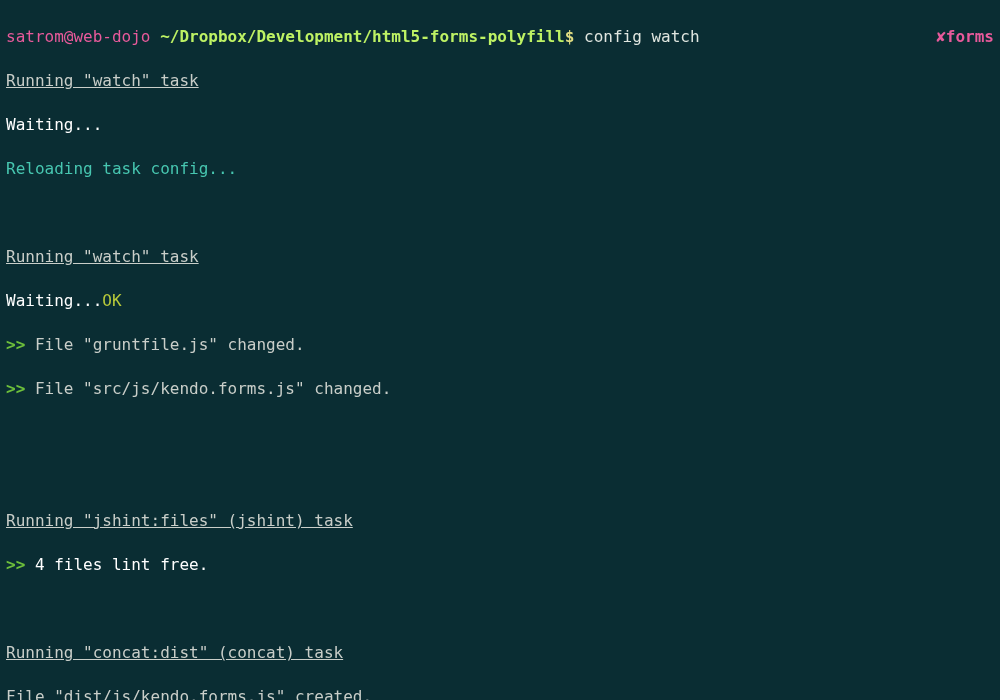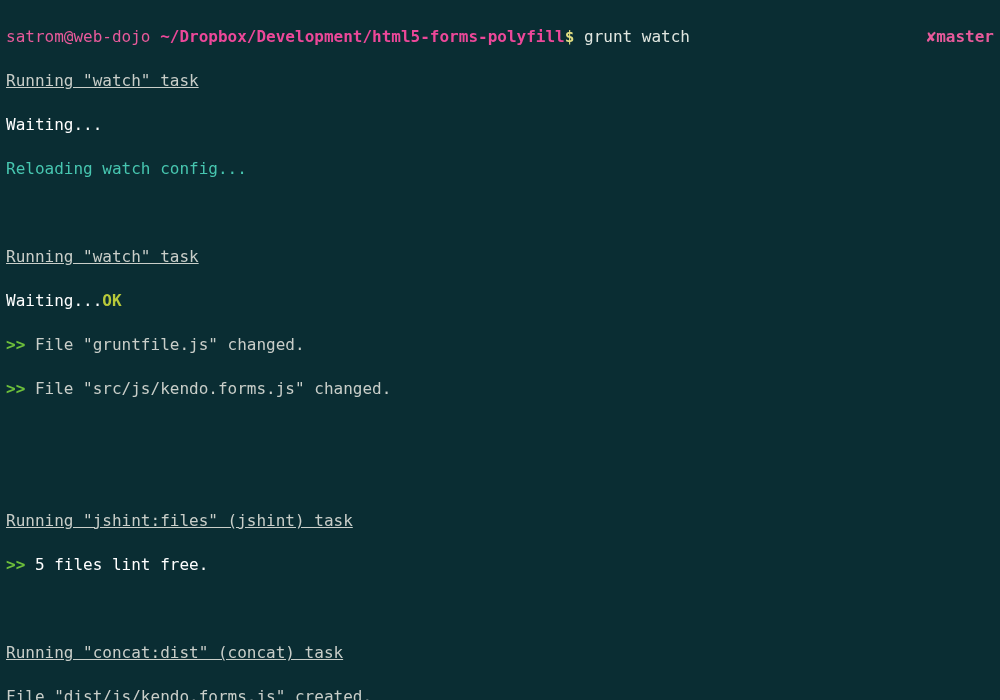--- a/index.html
+++ b/index.html
@@ -13,52 +13,52 @@
     line-height: 22px;
     color: #c9cec9;
     overflow: hidden;
   }
   .term {
     box-sizing: border-box;
     padding: 4px 6px 6px 6px;
     white-space: pre;
   }
   .prompt-user { color: #e85a9b; font-weight: normal; }
-  .prompt-path { color: #ec4899; font-weight: bold; }
+  .prompt-path { color: #bef264; font-weight: bold; }
   .prompt-dollar { color: #e0dd82; font-weight: bold; }
   .cmd { color: #e0e6e0; }
   .branch { color: #e85a9b; font-weight: bold; }
   .branch-x { color: #e85a9b; font-weight: bold; }
   .right { float: right; }
   .task-head {
     color: #c9cec9;
     text-decoration: underline;
   }
   .green { color: #ffffff; }
   .teal  { color: #47c6b0; }
   .arrow { color: #6dbf3b; font-weight: bold; }
-  .ok    { color: #b8c93a; font-weight: bold; }
+  .ok    { color: #b8c93a; font-weight: normal; }
 </style>
 </head>
 <body>
 
 <div class="term">
-<div><span class="right"><span class="branch-x">✘</span><span class="branch">master</span></span><span class="prompt-user">satrom@web-dojo</span><span class="prompt-path"> ~/Dropbox/Development/html5-forms-polyfill</span><span class="prompt-dollar">$</span><span class="cmd"> grunt watch</span></div>
+<div><span class="right"><span class="branch-x">✘</span><span class="branch">forms</span></span><span class="prompt-user">satrom@web-dojo</span><span class="prompt-path"> ~/Dropbox/Development/html5-forms-polyfill</span><span class="prompt-dollar">$</span><span class="cmd"> config watch</span></div>
 <div class="task-head">Running "watch" task</div>
 <div class="green">Waiting...</div>
-<div class="teal">Reloading watch config...</div>
+<div class="teal">Reloading task config...</div>
 <div> </div>
 <div class="task-head">Running "watch" task</div>
 <div><span class="green">Waiting...</span><span class="ok">OK</span></div>
 <div><span class="arrow">&gt;&gt;</span><span> File "gruntfile.js" changed.</span></div>
 <div><span class="arrow">&gt;&gt;</span><span> File "src/js/kendo.forms.js" changed.</span></div>
 <div> </div>
 <div> </div>
 <div class="task-head">Running "jshint:files" (jshint) task</div>
-<div><span class="arrow">&gt;&gt;</span><span class="green"> 5 files lint free.</span></div>
+<div><span class="arrow">&gt;&gt;</span><span class="green"> 4 files lint free.</span></div>
 <div> </div>
 <div class="task-head">Running "concat:dist" (concat) task</div>
 <div>File "dist/js/kendo.forms.js" created.</div>
 
 
 
 
 
 
 

